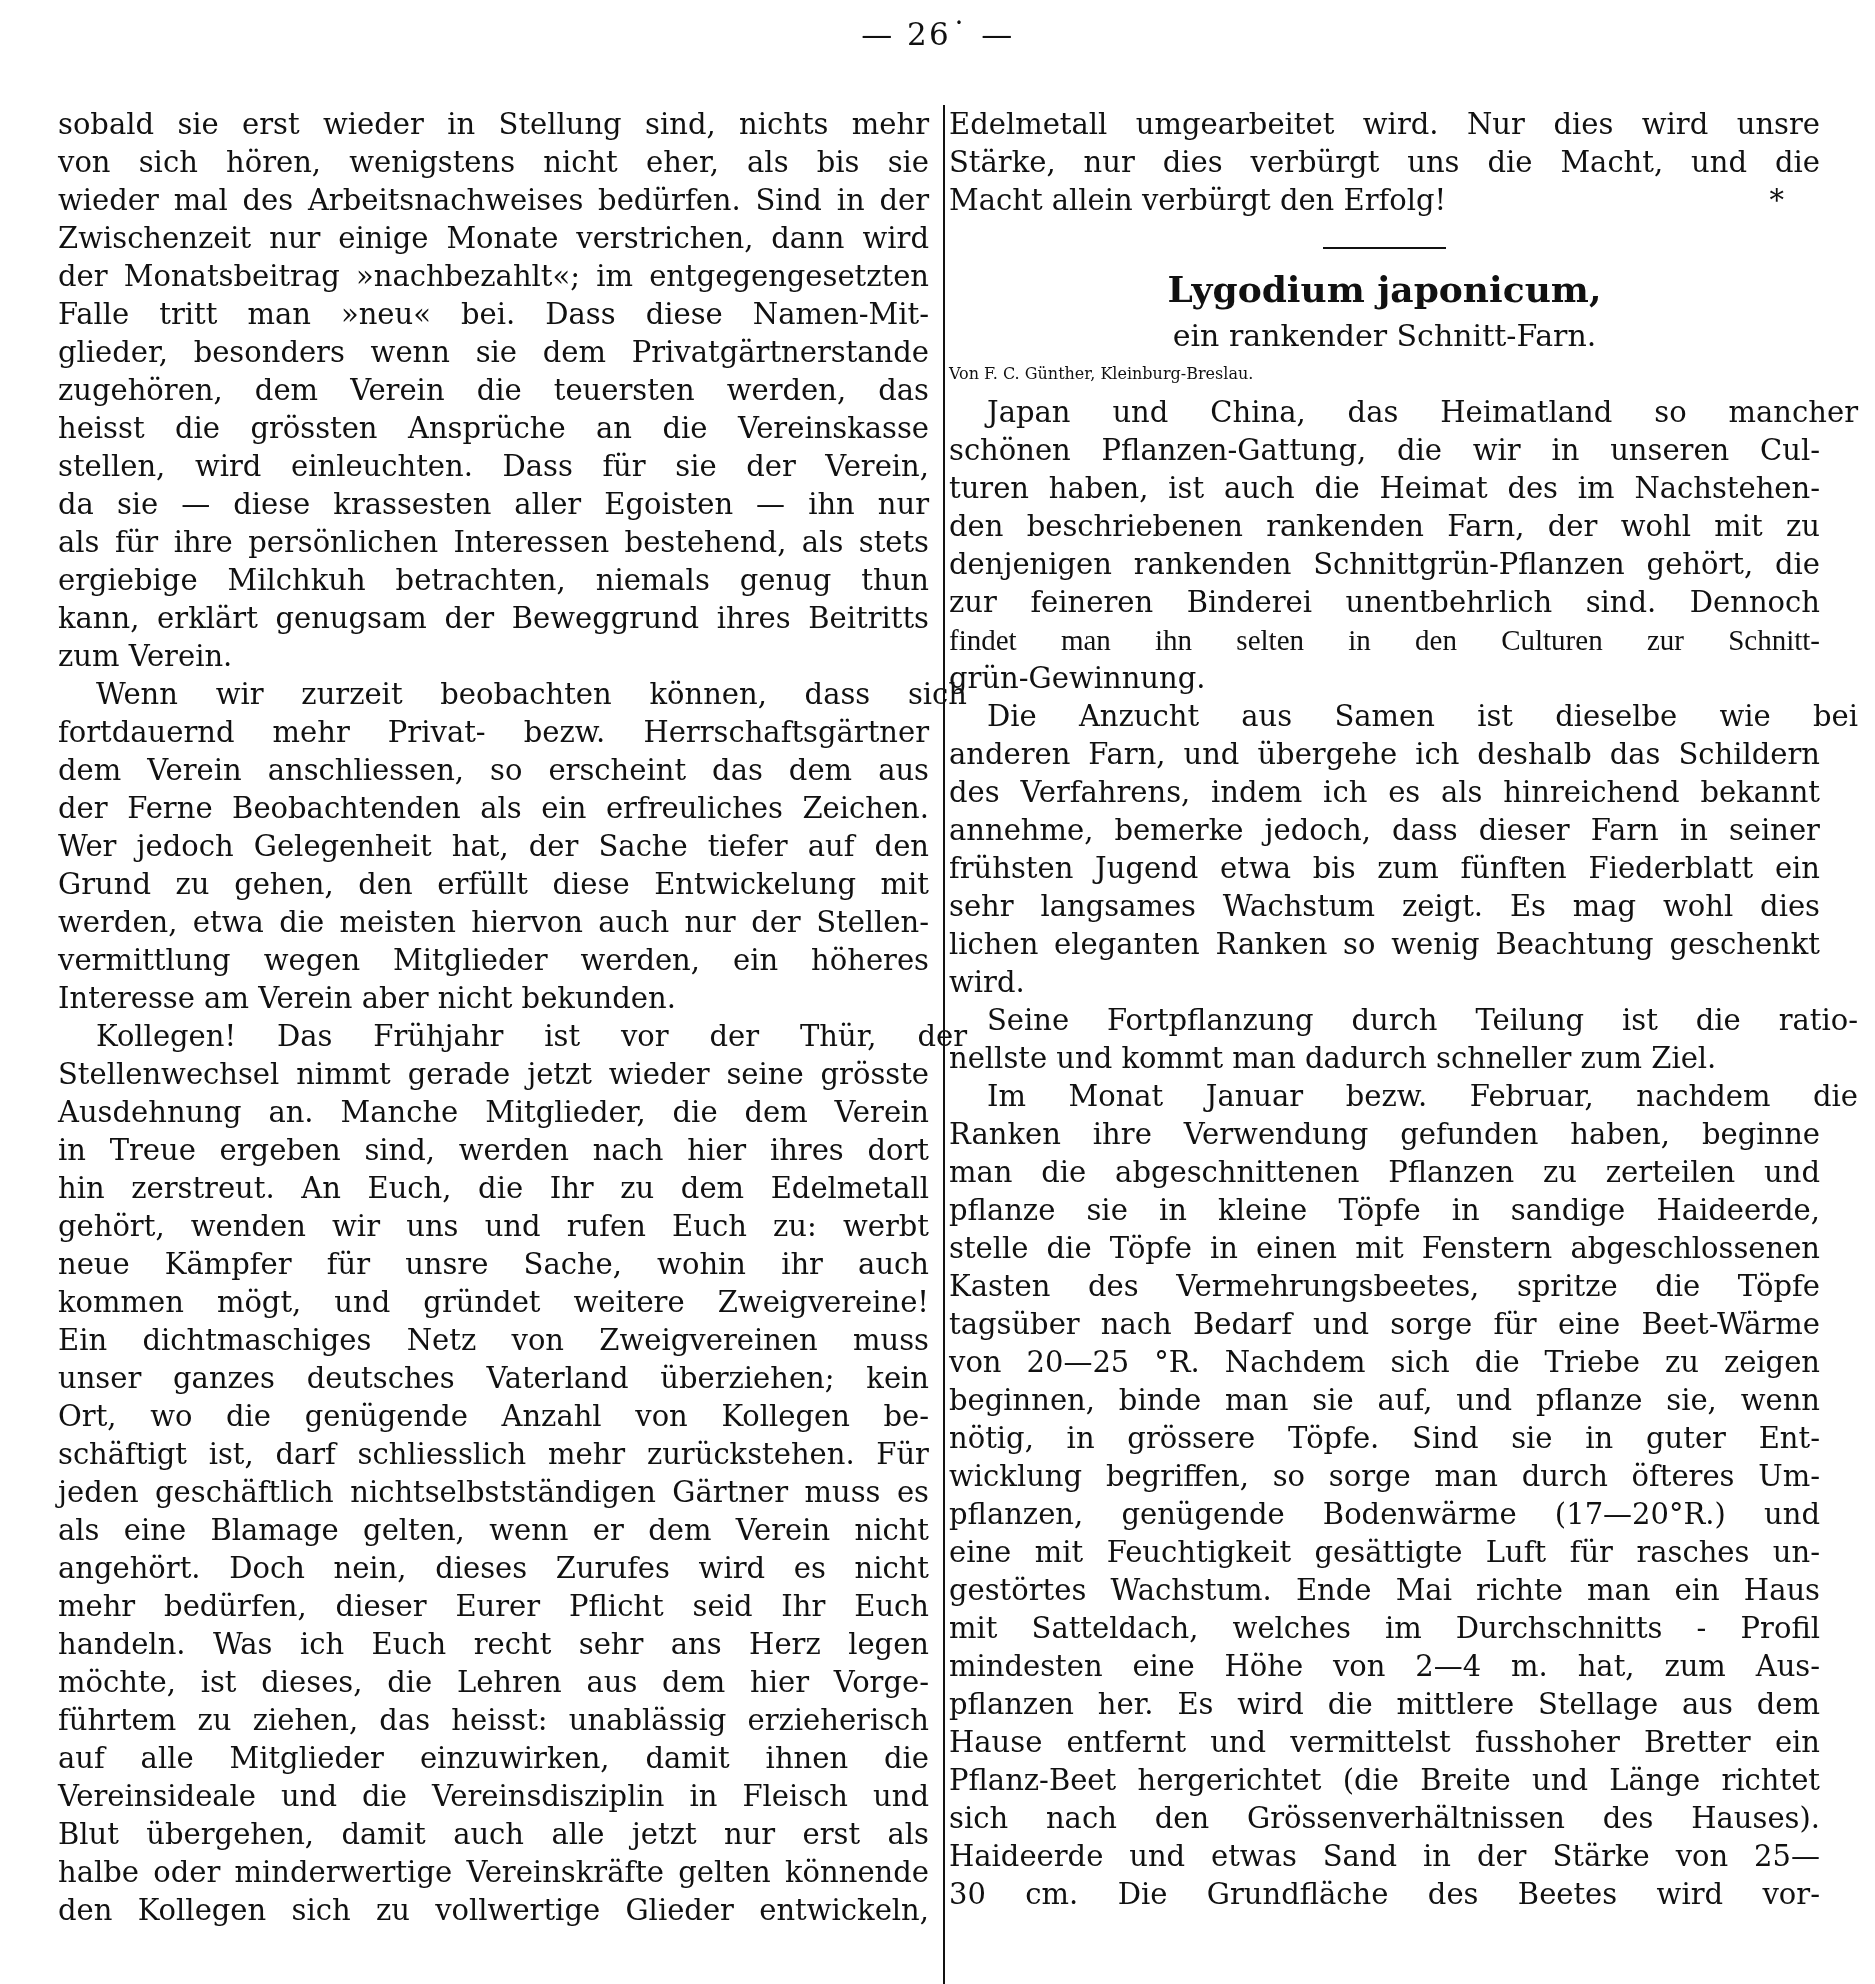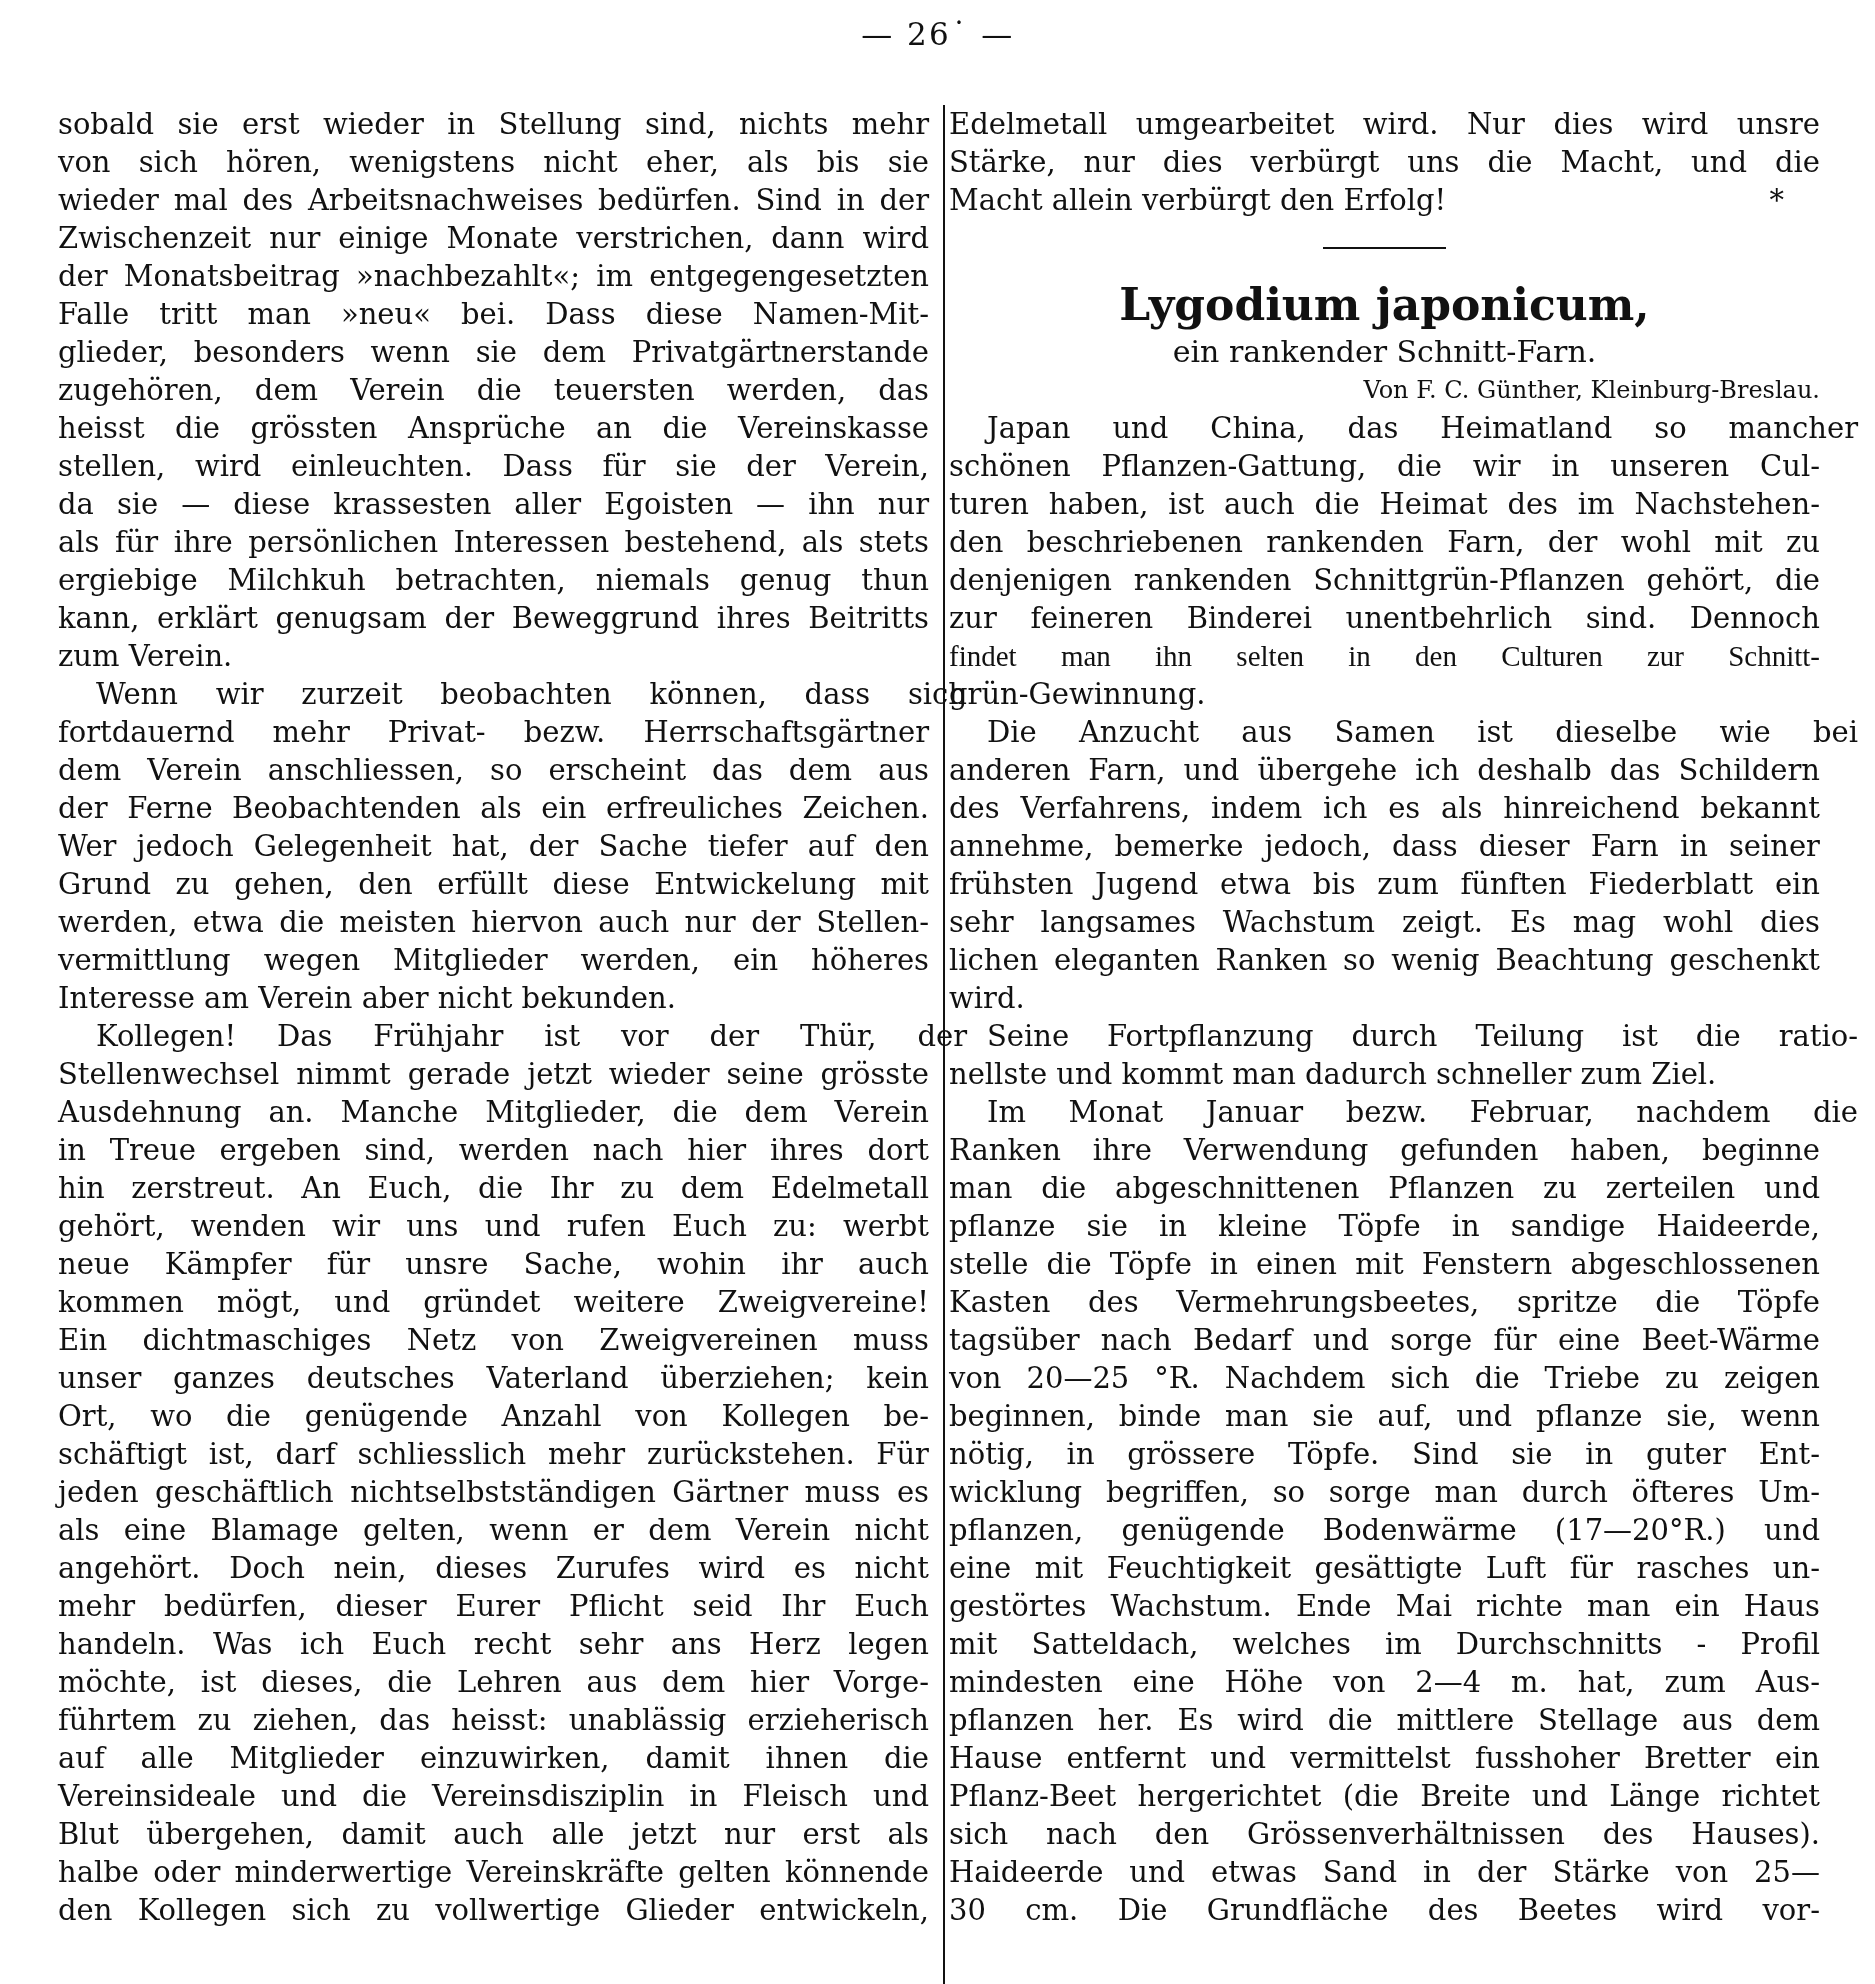--- a/index.html
+++ b/index.html
@@ -9,23 +9,23 @@
          font-size:31px; letter-spacing:2.4px; }
   .col { position:absolute; top:105px; width:871px; }
   .col-left { left:58px; }
   .col-right { left:949px; }
   .rule { position:absolute; left:943px; top:105px; width:1.6px; height:2437px; background:#111; }
   .line { display:block; height:38px; line-height:38px; font-size:29px;
           text-align:justify; text-align-last:justify; white-space:nowrap; overflow:visible;
           transform-origin:left center; }
   .line.last { text-align-last:left; }
   .line.indent { padding-left:38px; }
-  .title { text-align:center; font-size:44px; font-weight:bold; line-height:56px; margin-top:28px; }
+  .title { text-align:center; font-size:36px; font-weight:bold; line-height:56px; margin-top:12px; }
   .subtitle { text-align:center; font-size:30px; line-height:38px; }
-  .byline { text-align:right; font-size:24px; line-height:38px; }
+  .byline { text-align:left; font-size:16px; line-height:38px; }
   .sep { width:123px; height:2.4px; background:#111; margin:28px auto 0; }
   .star { float:right; margin-right:36px; }
 </style>
 </head>
 <body>
 
 <div class="page-number">— 26˙ —</div>
 
 <div class="col col-left" id="left-col">
     <div>

